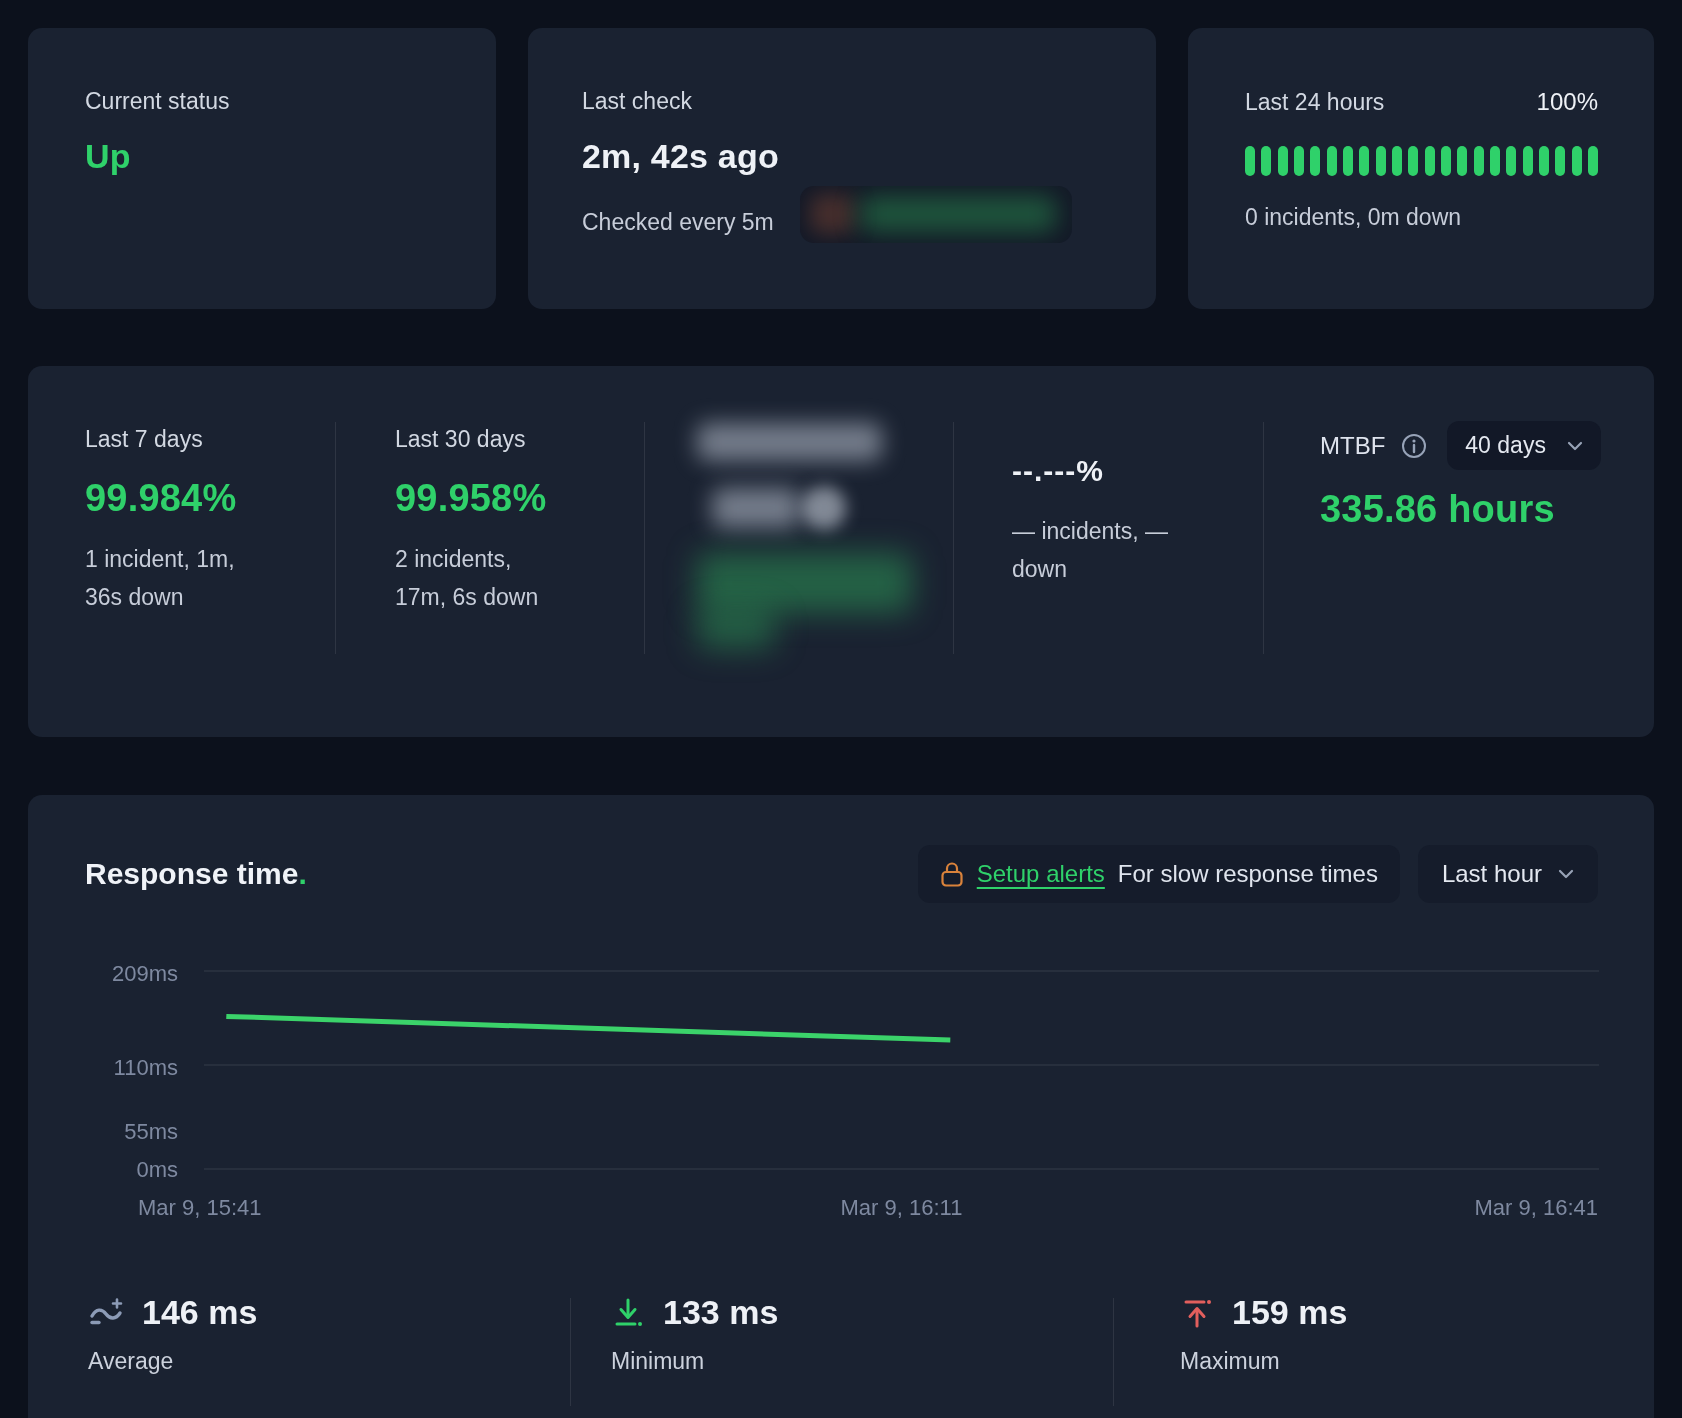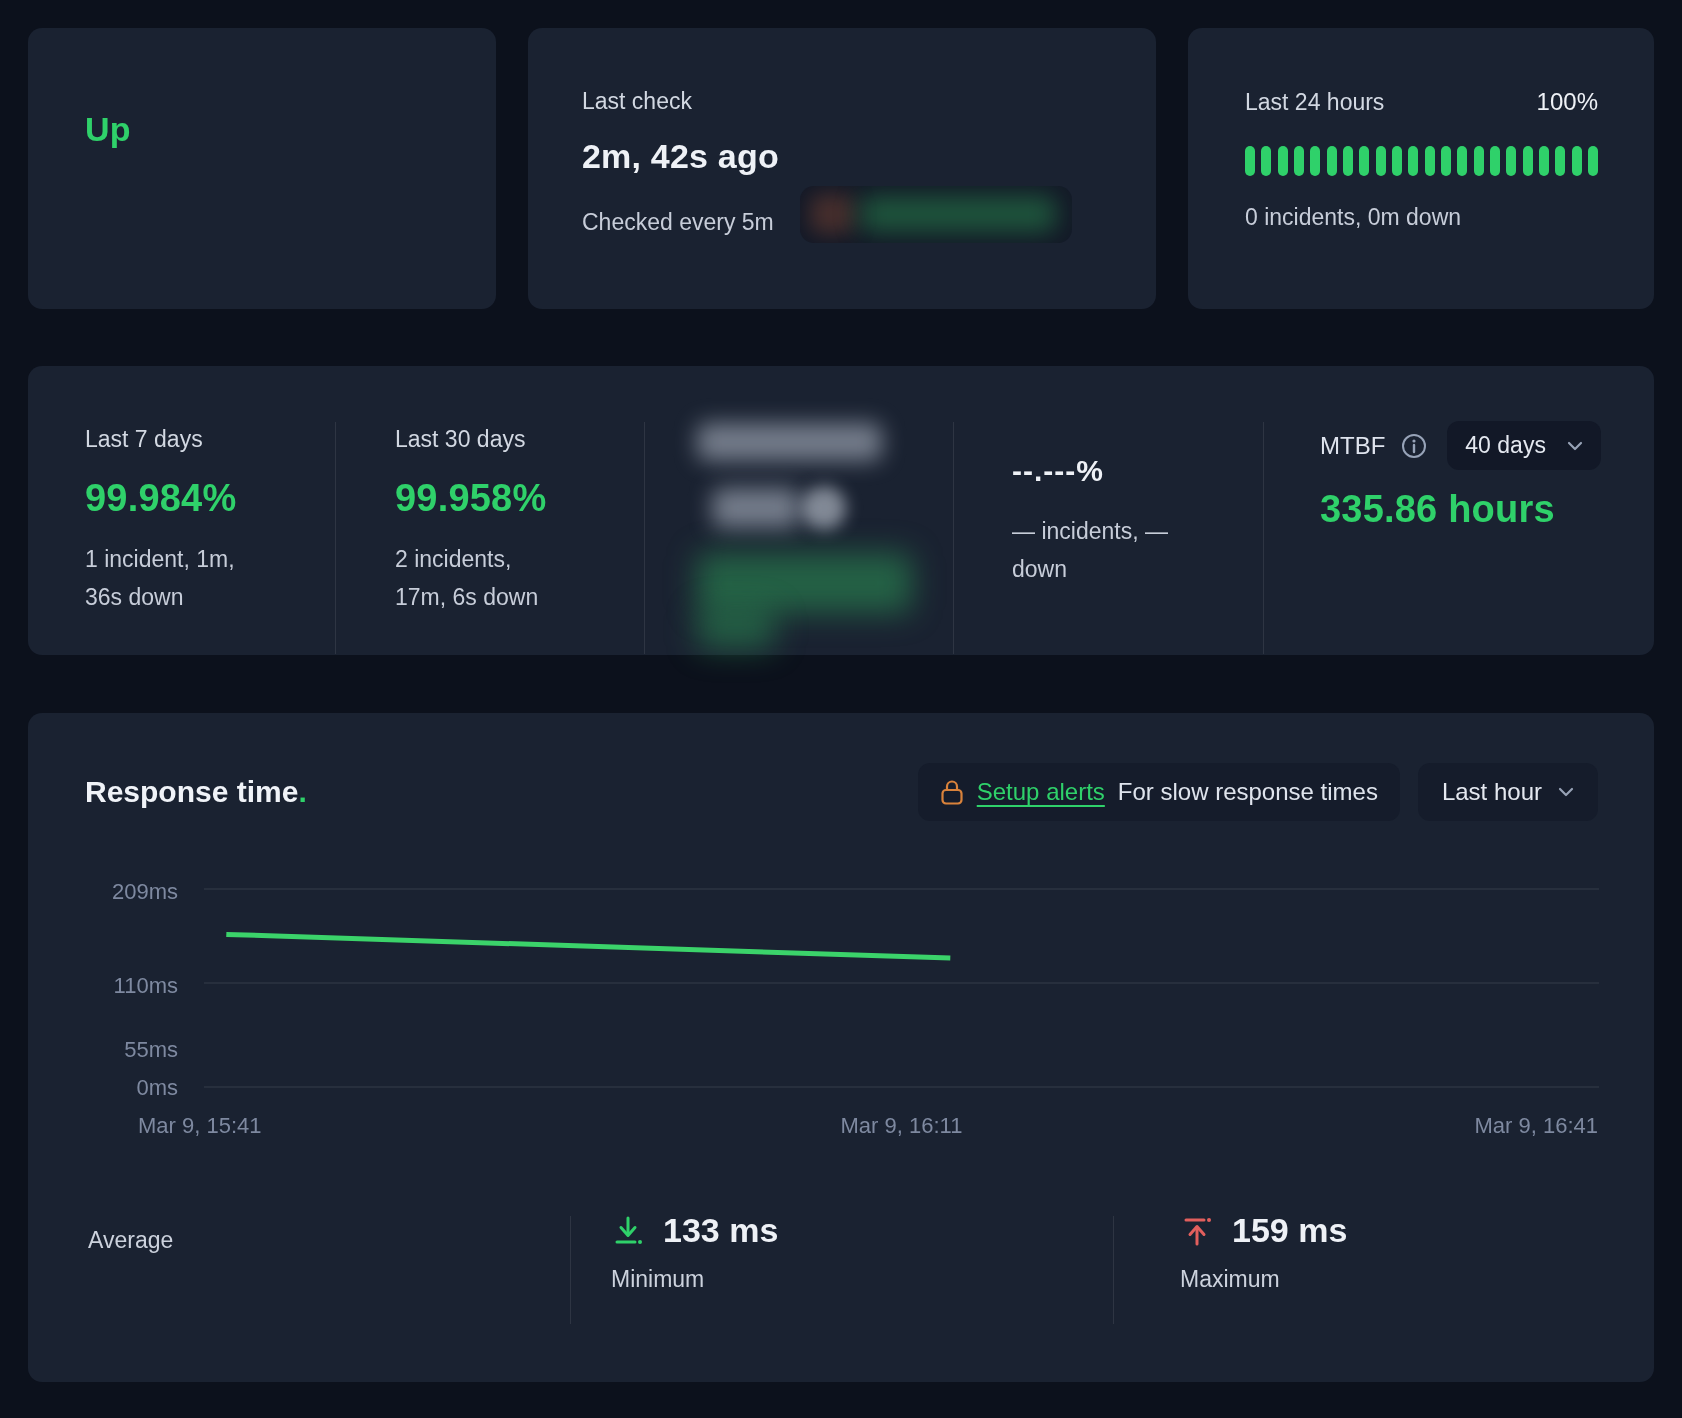--- a/index.html
+++ b/index.html
@@ -20,21 +20,21 @@
   .check-row{display:flex;align-items:center;margin-top:26px;}
   .check-badge{position:relative;width:272px;height:57px;margin-left:26px;margin-top:-16px;
                border-radius:14px;background:#131927;overflow:hidden;flex:none;}
   .blob{position:absolute;border-radius:10px;}
   .c3-head{display:flex;align-items:baseline;}
   .c3-percent{margin-left:auto;font-size:24px;color:#eef1f6;}
   .bars{display:flex;justify-content:space-between;margin-top:30px;}
   .bar{width:10px;height:30px;border-radius:5px;background:var(--accent);}
 
   
-  .band{position:relative;height:289px;margin-top:57px;}
+  .band{position:relative;height:371px;margin-top:57px;}
   .band-divider{position:absolute;top:56px;height:232px;width:1px;background:rgba(255,255,255,.09);}
   .band-col{position:absolute;top:60px;}
   .band-label{font-size:23px;color:#d2d8e2;}
   .band-value{font-size:38px;font-weight:700;color:var(--accent);margin-top:24px;letter-spacing:.2px;}
   .band-sub{font-size:23px;color:#c7cdd9;margin-top:20px;line-height:38px;}
   .pill-btn{display:inline-flex;align-items:center;gap:13px;background:#121827;border-radius:12px;
             padding:13px 20px;font-size:23px;color:#e4e8f0;cursor:pointer;}
   .dash-value{font-size:30px;font-weight:700;color:#eef1f6;margin-top:30px;letter-spacing:1px;}
   .mtbf-head{display:flex;align-items:center;gap:16px;}
   .mtbf-label{font-size:24px;color:#dfe4ee;}
@@ -68,20 +68,21 @@
   svg{display:block;}
 </style>
 </head>
 <body>
 
 <div class="page" style="--accent:#2fd16a">
 
   <div class="row1">
 
     <div class="card c1">
+      <div class="card-label">Current status</div>
       <div class="big green">Up</div>
     </div>
 
     <div class="card c2">
       <div class="card-label">Last check</div>
       <div class="big">2m, 42s ago</div>
       <div class="check-row">
         <span class="card-sub" style="margin-top:0">Checked every 5m</span>
         <span class="check-badge">
           <span class="blob" style="left:10px;top:8px;width:44px;height:40px;background:rgba(130,70,50,.45);filter:blur(10px);"></span>
@@ -221,20 +222,28 @@
 
     <div class="xtick" style="left:110px">Mar 9, 15:41</div>
     <div class="xtick" style="left:176px;width:1395px;text-align:center">Mar 9, 16:11</div>
     <div class="xtick" style="right:56px">Mar 9, 16:41</div>
 
     <div class="stat-divider" style="left:542px"></div>
     <div class="stat-divider" style="left:1085px"></div>
 
     <div class="stats">
       <div class="stat stat-1">
+        <div class="stat-value-row">
+          <svg width="36" height="36" viewBox="0 0 36 36">
+            <path d="M4 21 C8 13.5, 14 13.5, 18 19 C22 24.5, 28 24.5, 32 18" fill="none" stroke="#8c9bb6" stroke-width="3.4" stroke-linecap="round"></path>
+            <path d="M29 4.5 v8 M25 8.5 h8" stroke="#8c9bb6" stroke-width="2.6" stroke-linecap="round"></path>
+            <path d="M4 27.5 h7" stroke="#8c9bb6" stroke-width="3.4" stroke-linecap="round"></path>
+          </svg>
+          <span class="stat-value">146 ms</span>
+        </div>
         <div class="stat-label">Average</div>
       </div>
 
       <div class="stat stat-2">
         <div class="stat-value-row">
           <svg width="34" height="34" viewBox="0 0 34 34">
             <path d="M17 4 V19" stroke="#2fd16a" stroke-width="3" stroke-linecap="round"></path>
             <path d="M10 13.5 L17 21.5 L24 13.5" fill="none" stroke="#2fd16a" stroke-width="3" stroke-linecap="round" stroke-linejoin="round"></path>
             <path d="M6 28 h18" stroke="#2fd16a" stroke-width="3" stroke-linecap="round"></path>
             <circle cx="29" cy="28" r="2" fill="#2fd16a"></circle>

